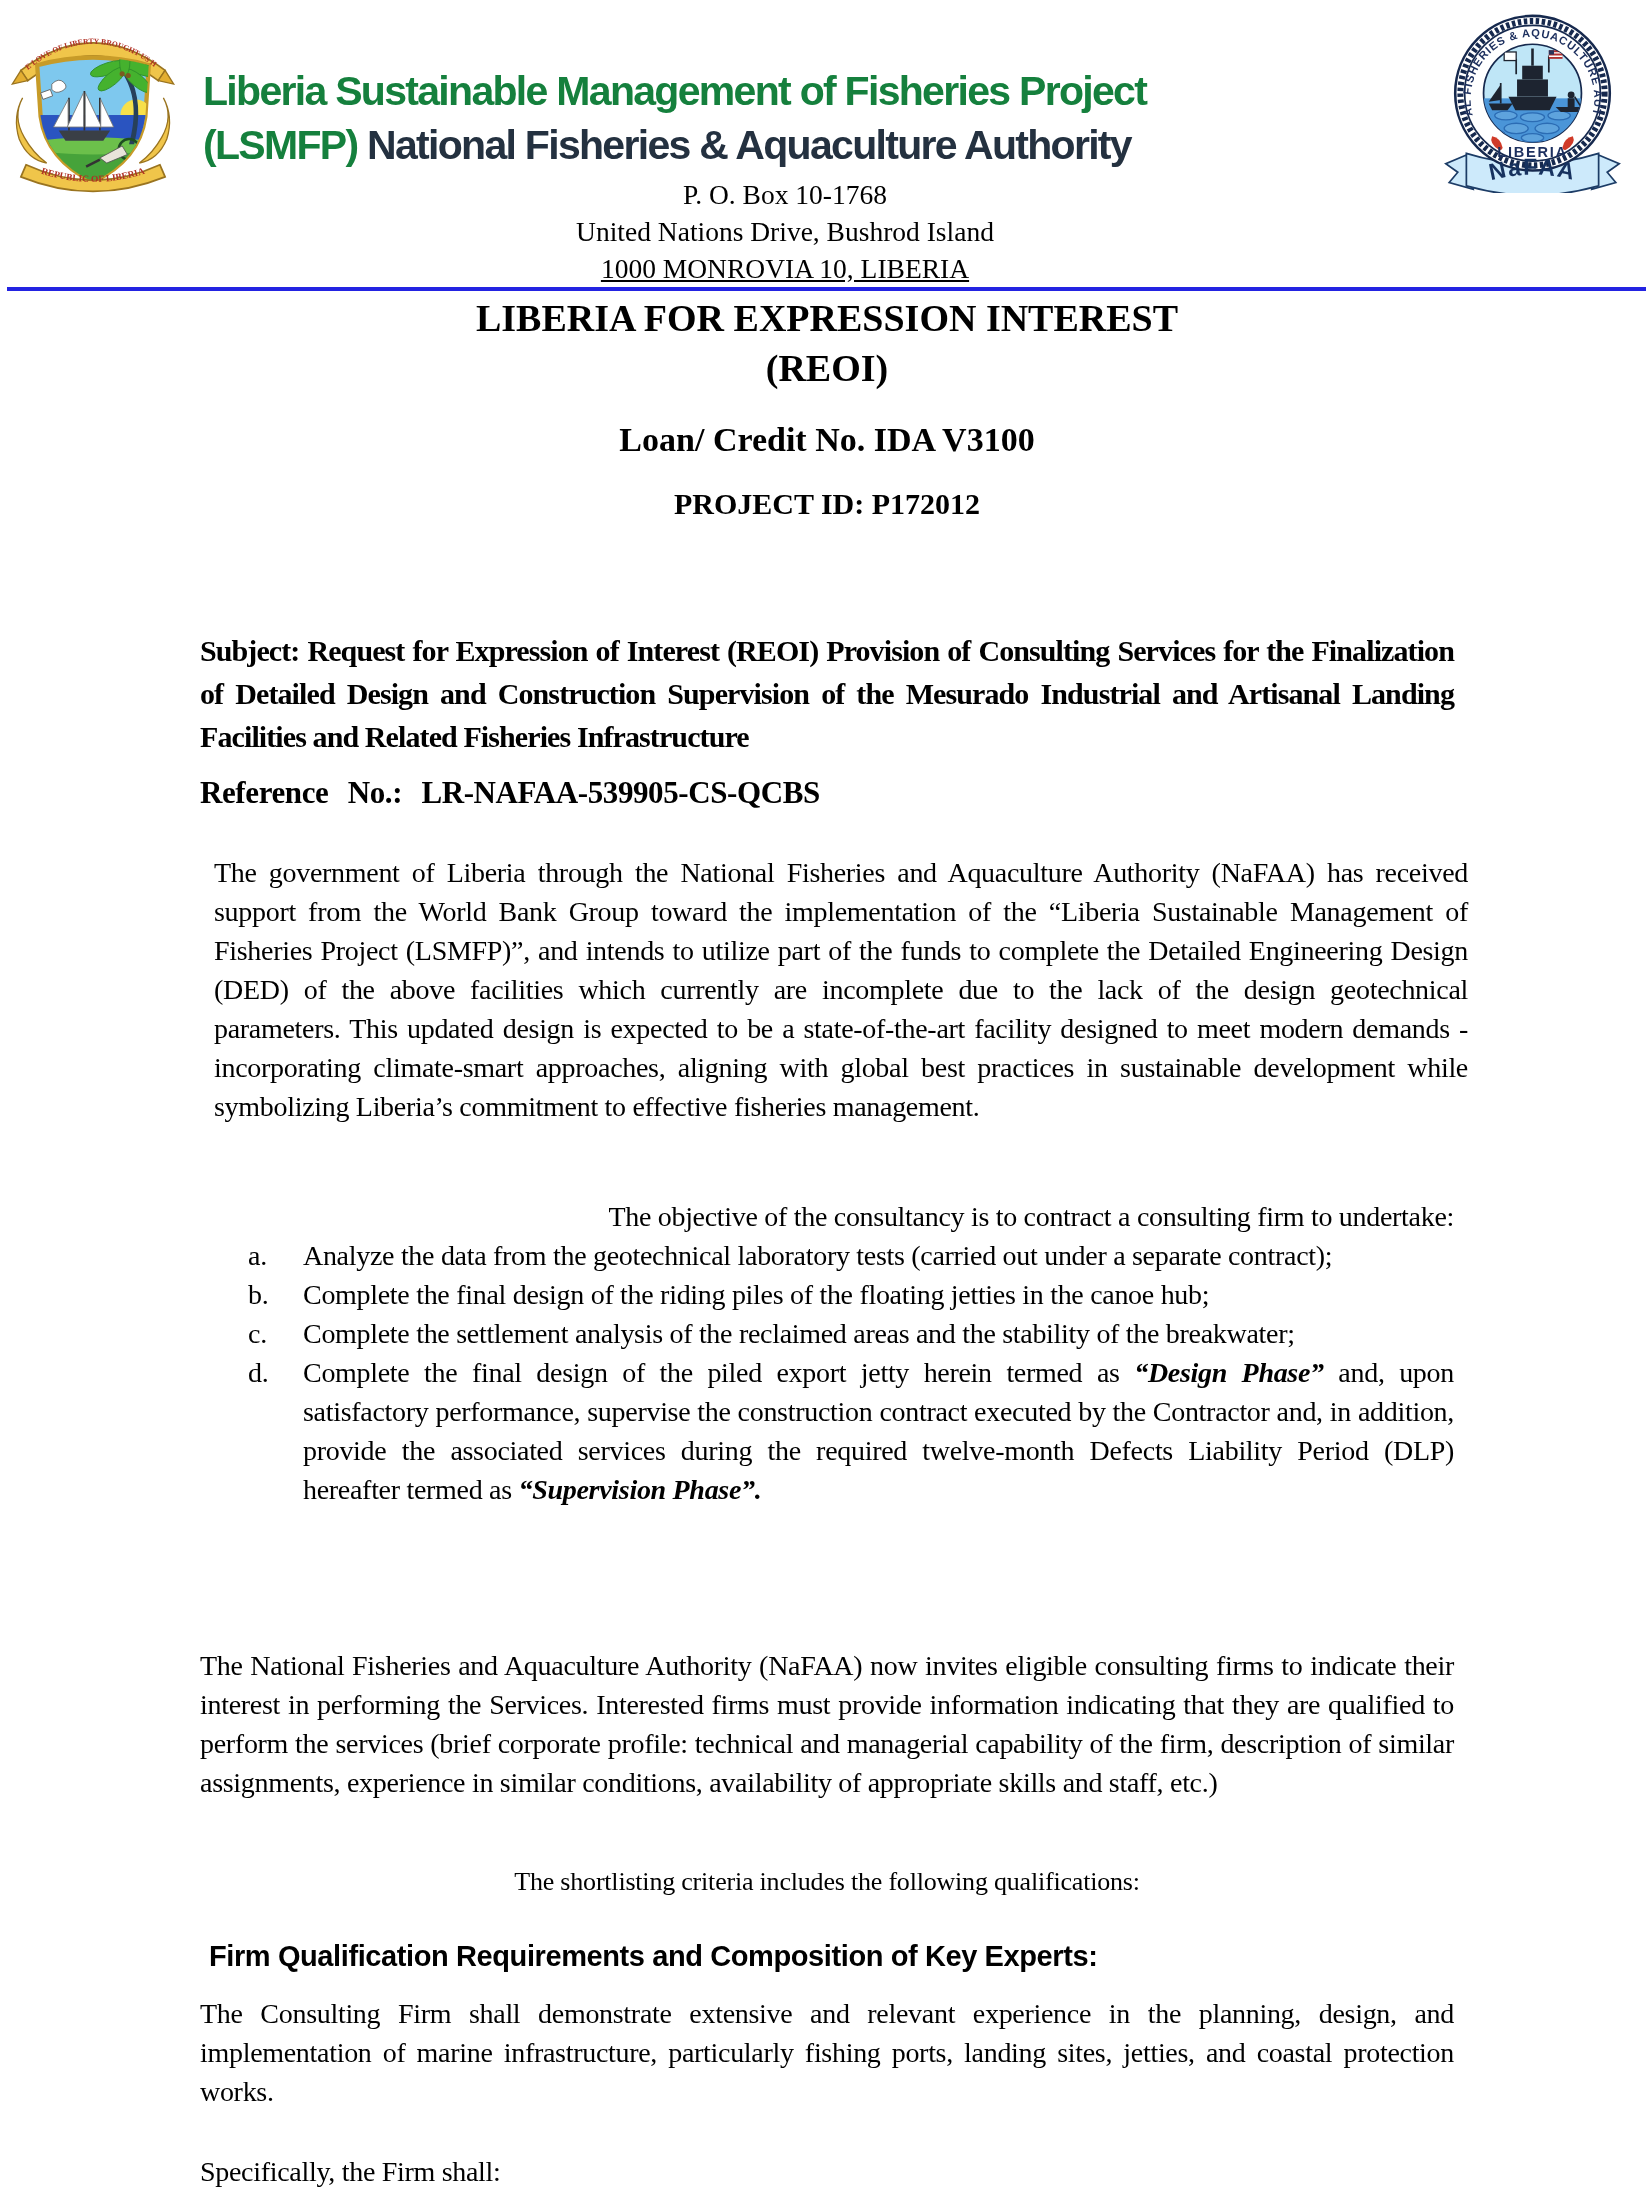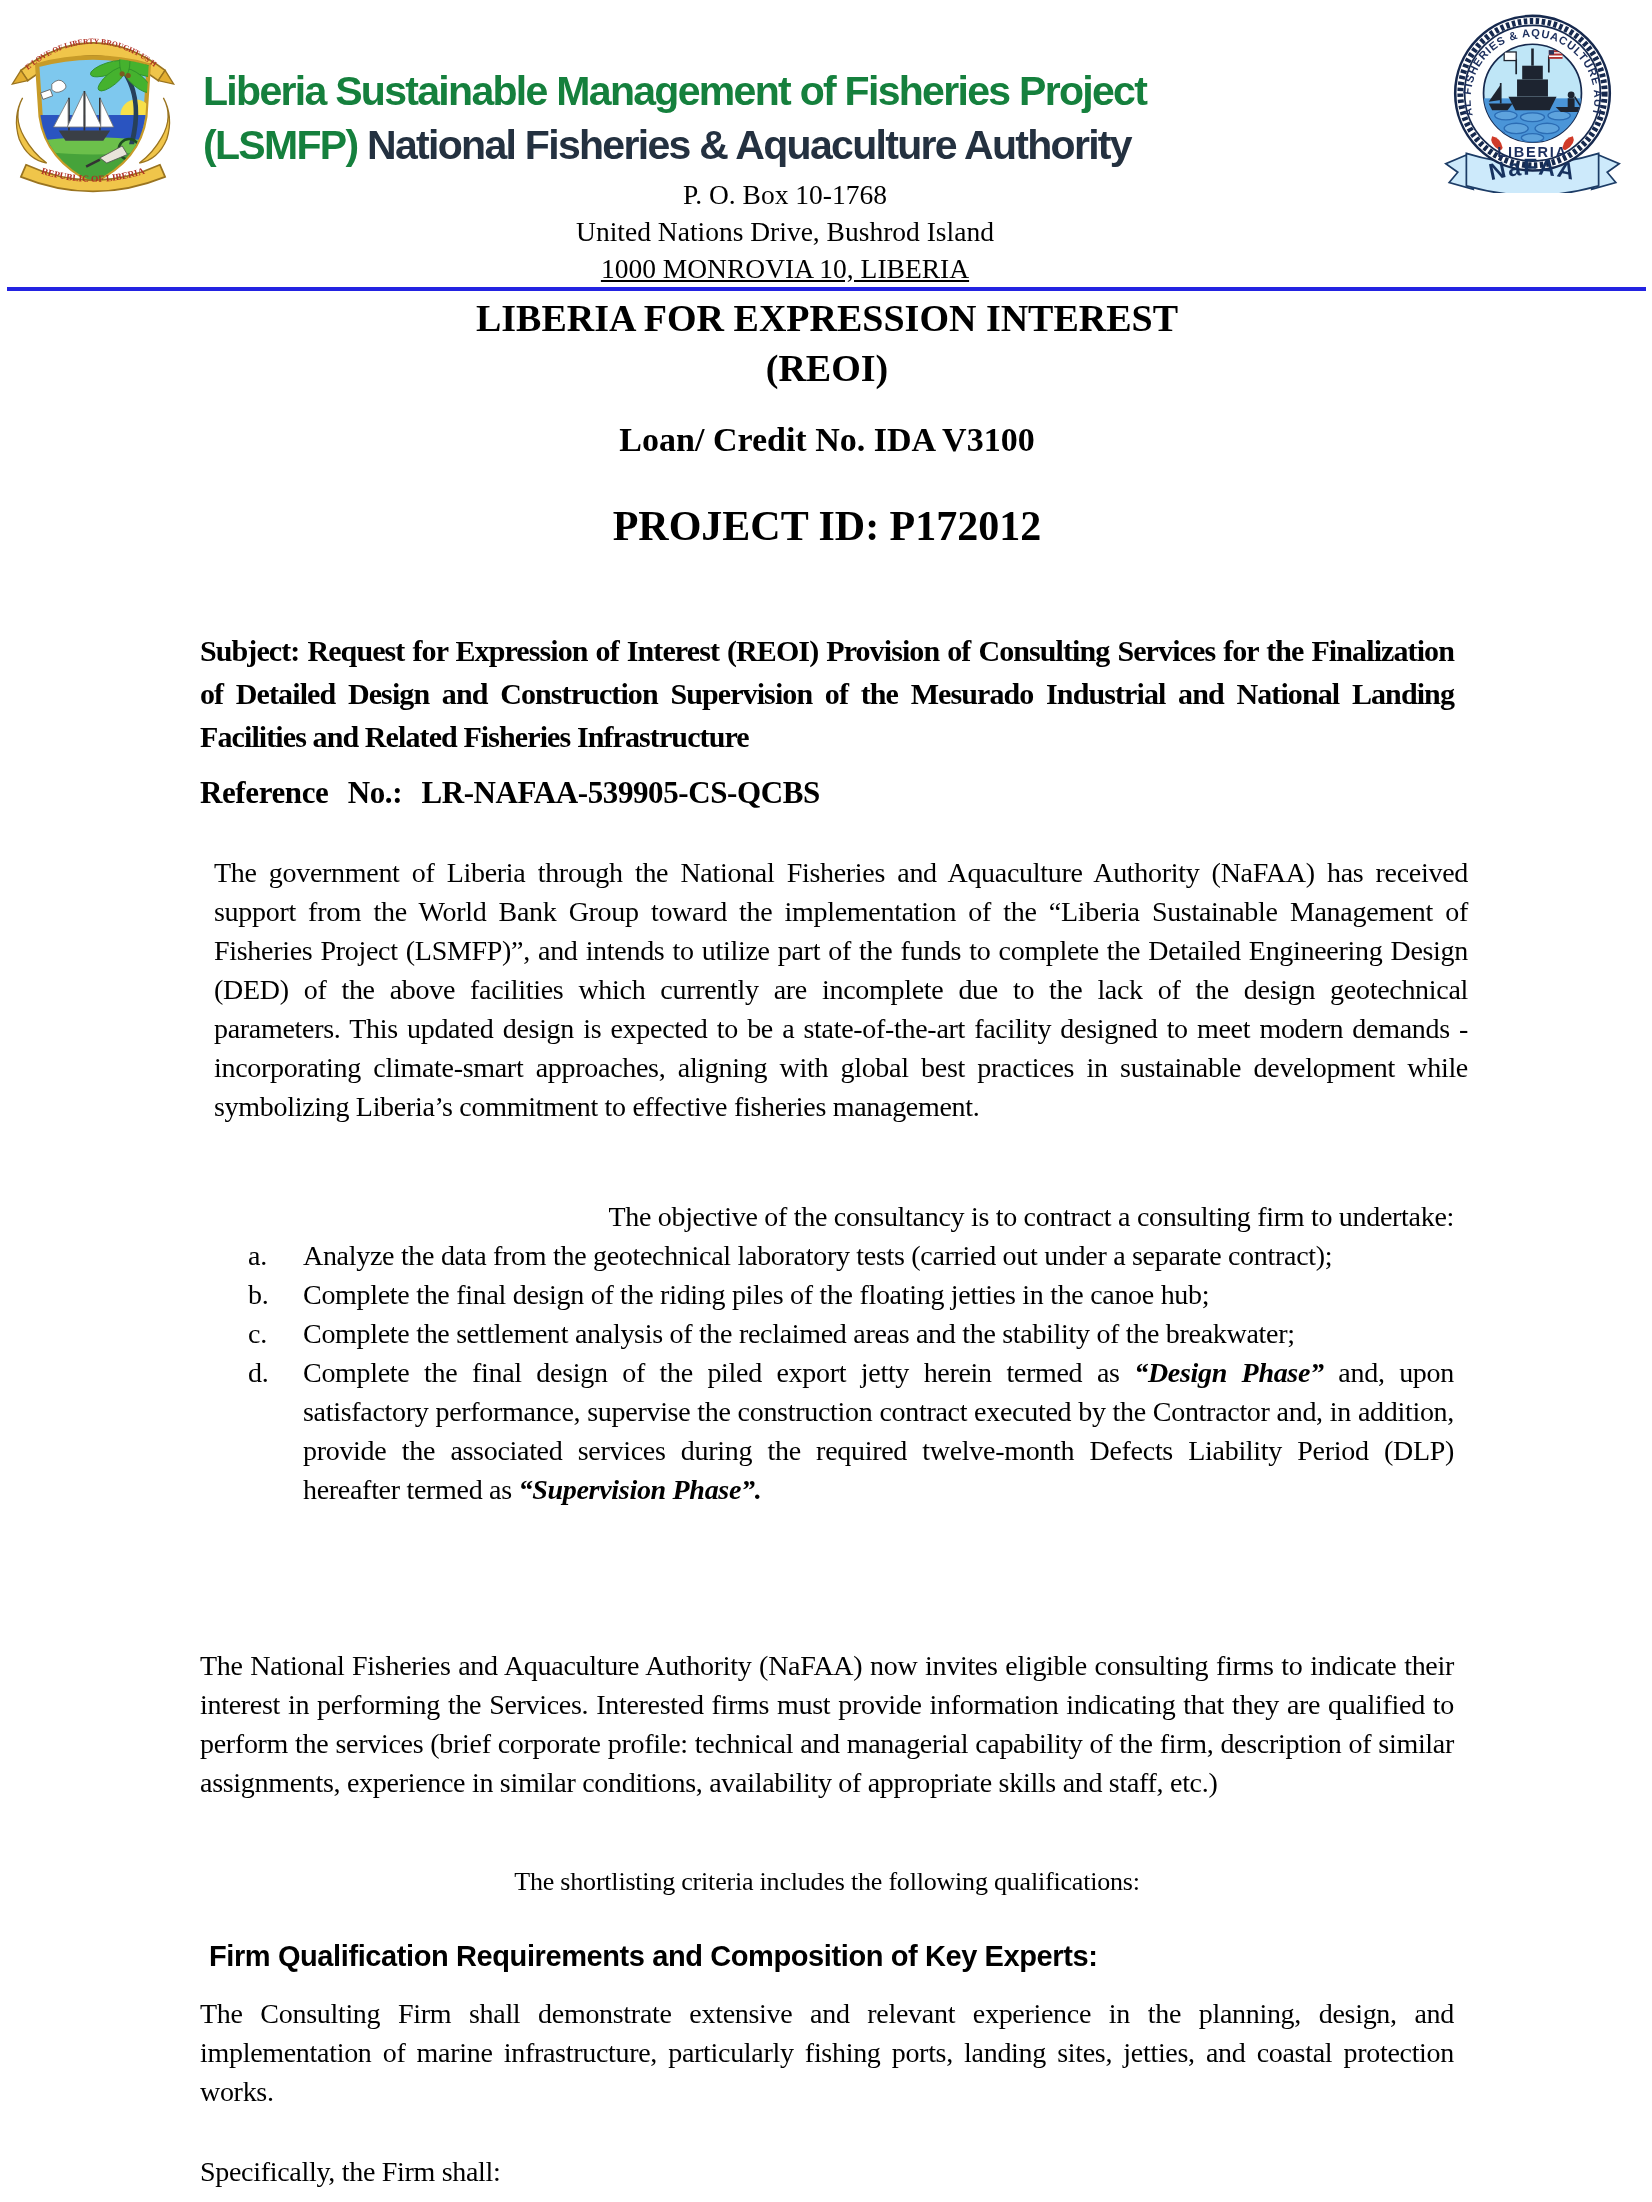--- a/index.html
+++ b/index.html
@@ -22,21 +22,21 @@
     left:200px;top:176px;width:1170px;text-align:center;
     font-size:27.5px;line-height:37px;
   }
   #address-line3{text-decoration:underline;}
   #blue-rule{left:6.9px;top:287px;width:1639px;height:4.3px;background:#2323e2;}
   
   .center-head{left:200px;width:1254px;text-align:center;font-weight:bold;}
   #doc-heading-1{top:296px;font-size:38px;}
   #doc-heading-2{top:346px;font-size:38px;}
   #loan-line{top:421px;font-size:34px;}
-  #project-line{top:502px;font-size:42px;}
+  #project-line{top:487px;font-size:30px;}
   
   .col{left:200px;width:1254px;}
   .body-text{font-size:28px;line-height:39px;letter-spacing:-0.3px;text-align:justify;}
   #subject-par{top:629px;font-size:30px;line-height:43px;font-weight:bold;letter-spacing:-0.9px;text-align:justify;}
   #reference-line{top:775px;font-size:31px;font-weight:bold;letter-spacing:-0.4px;word-spacing:12px;}
   #para1{top:853px;margin-left:14px;}
   #objective-line{top:1197px;text-align:right;}
   #consultancy-list{top:1236px;}
   .list-item{position:relative;padding-left:103px;}
   .list-marker{position:absolute;left:48px;top:0;}
@@ -200,21 +200,21 @@
   <div id="address-line3">1000 MONROVIA 10, LIBERIA</div>
 </div>
 
 <div class="abs" id="blue-rule"></div>
 
 <div class="abs center-head" id="doc-heading-1">LIBERIA FOR EXPRESSION INTEREST</div>
 <div class="abs center-head" id="doc-heading-2">(REOI)</div>
 <div class="abs center-head" id="loan-line">Loan/ Credit No. IDA V3100</div>
 <div class="abs center-head" id="project-line">PROJECT ID: P172012</div>
 
-<div class="abs col" id="subject-par">Subject: Request for Expression of Interest (REOI) Provision of Consulting Services for the Finalization of Detailed Design and Construction Supervision of the Mesurado Industrial and National Landing Facilities and Related Fisheries Infrastructure</div>
+<div class="abs col" id="subject-par">Subject: Request for Expression of Interest (REOI) Provision of Consulting Services for the Finalization of Detailed Design and Construction Supervision of the Mesurado Industrial and Artisanal Landing Facilities and Related Fisheries Infrastructure</div>
 
 <div class="abs col" id="reference-line">Reference No.: LR-NAFAA-539905-CS-QCBS</div>
 
 <div class="abs col body-text" id="para1">The government of Liberia through the National Fisheries and Aquaculture Authority (NaFAA) has received support from the World Bank Group toward the implementation of the “Liberia Sustainable Management of Fisheries Project (LSMFP)”, and intends to utilize part of the funds to complete the Detailed Engineering Design (DED) of the above facilities which currently are incomplete due to the lack of the design geotechnical parameters. This updated design is expected to be a state-of-the-art facility designed to meet modern demands - incorporating climate-smart approaches, aligning with global best practices in sustainable development while symbolizing Liberia’s commitment to effective fisheries management.</div>
 
 <div class="abs col body-text" id="objective-line">The objective of the consultancy is to contract a consulting firm to undertake:</div>
 
 <div class="abs col body-text" id="consultancy-list">
   <div class="list-item">
     <span class="list-marker">a.</span>

